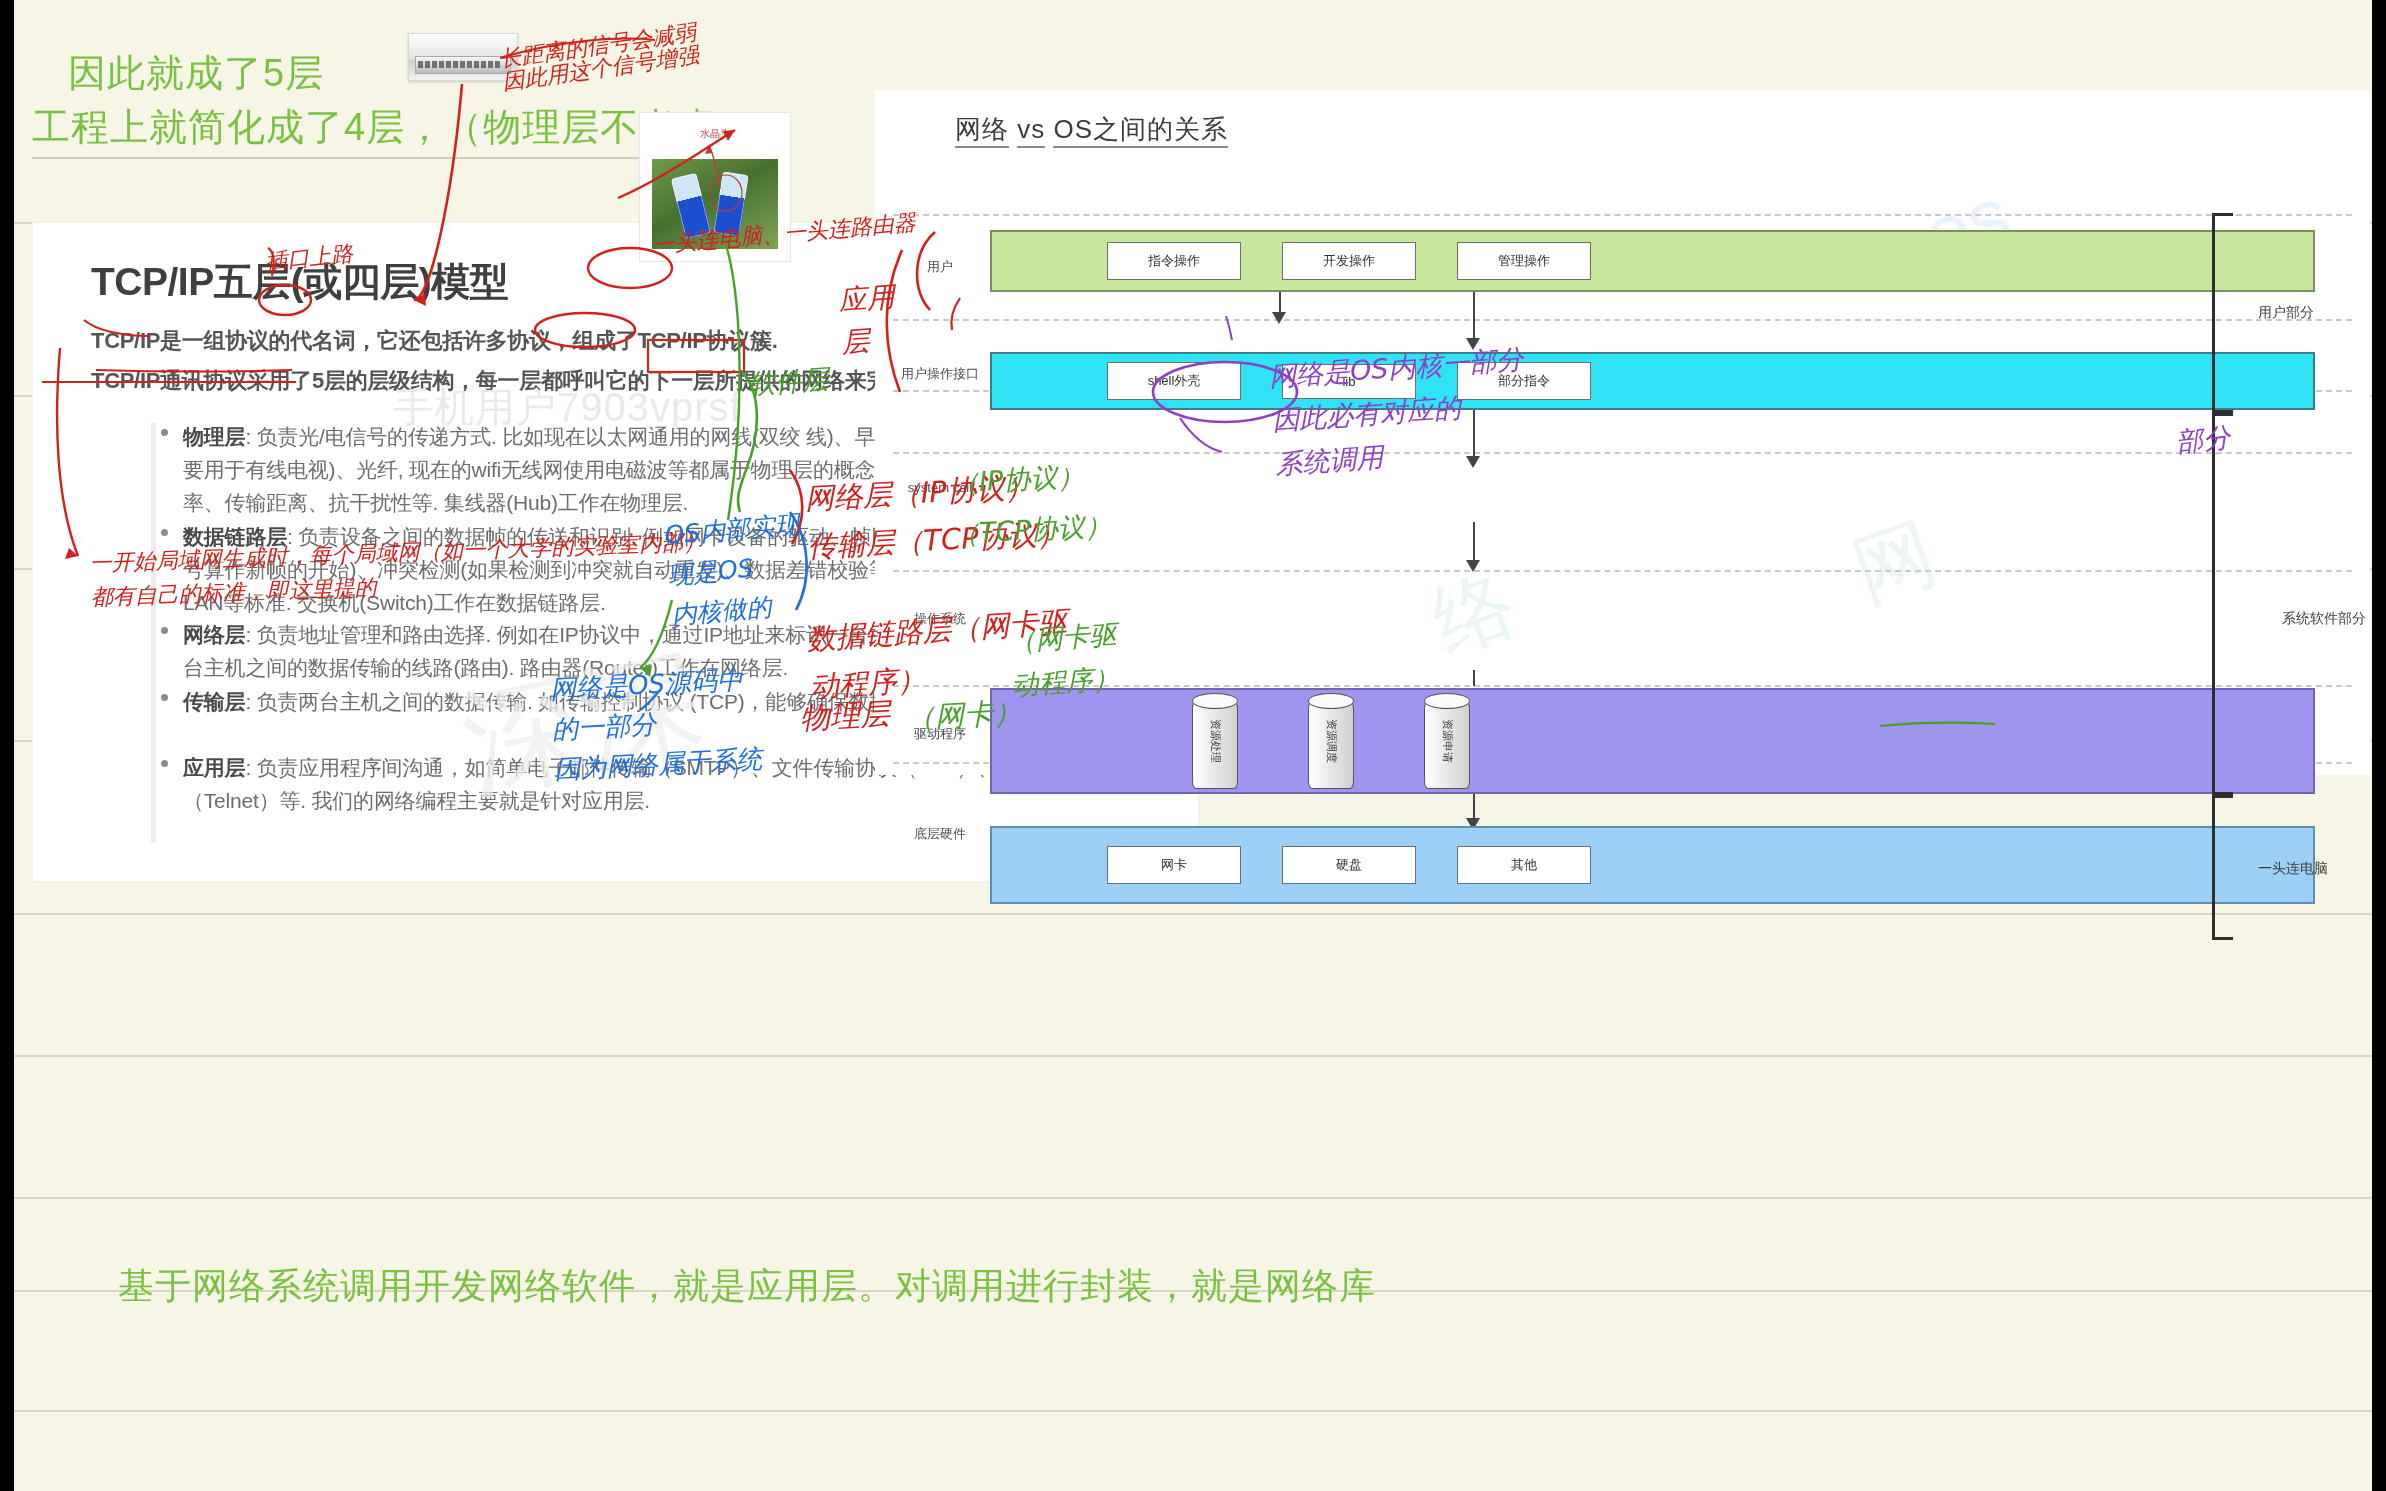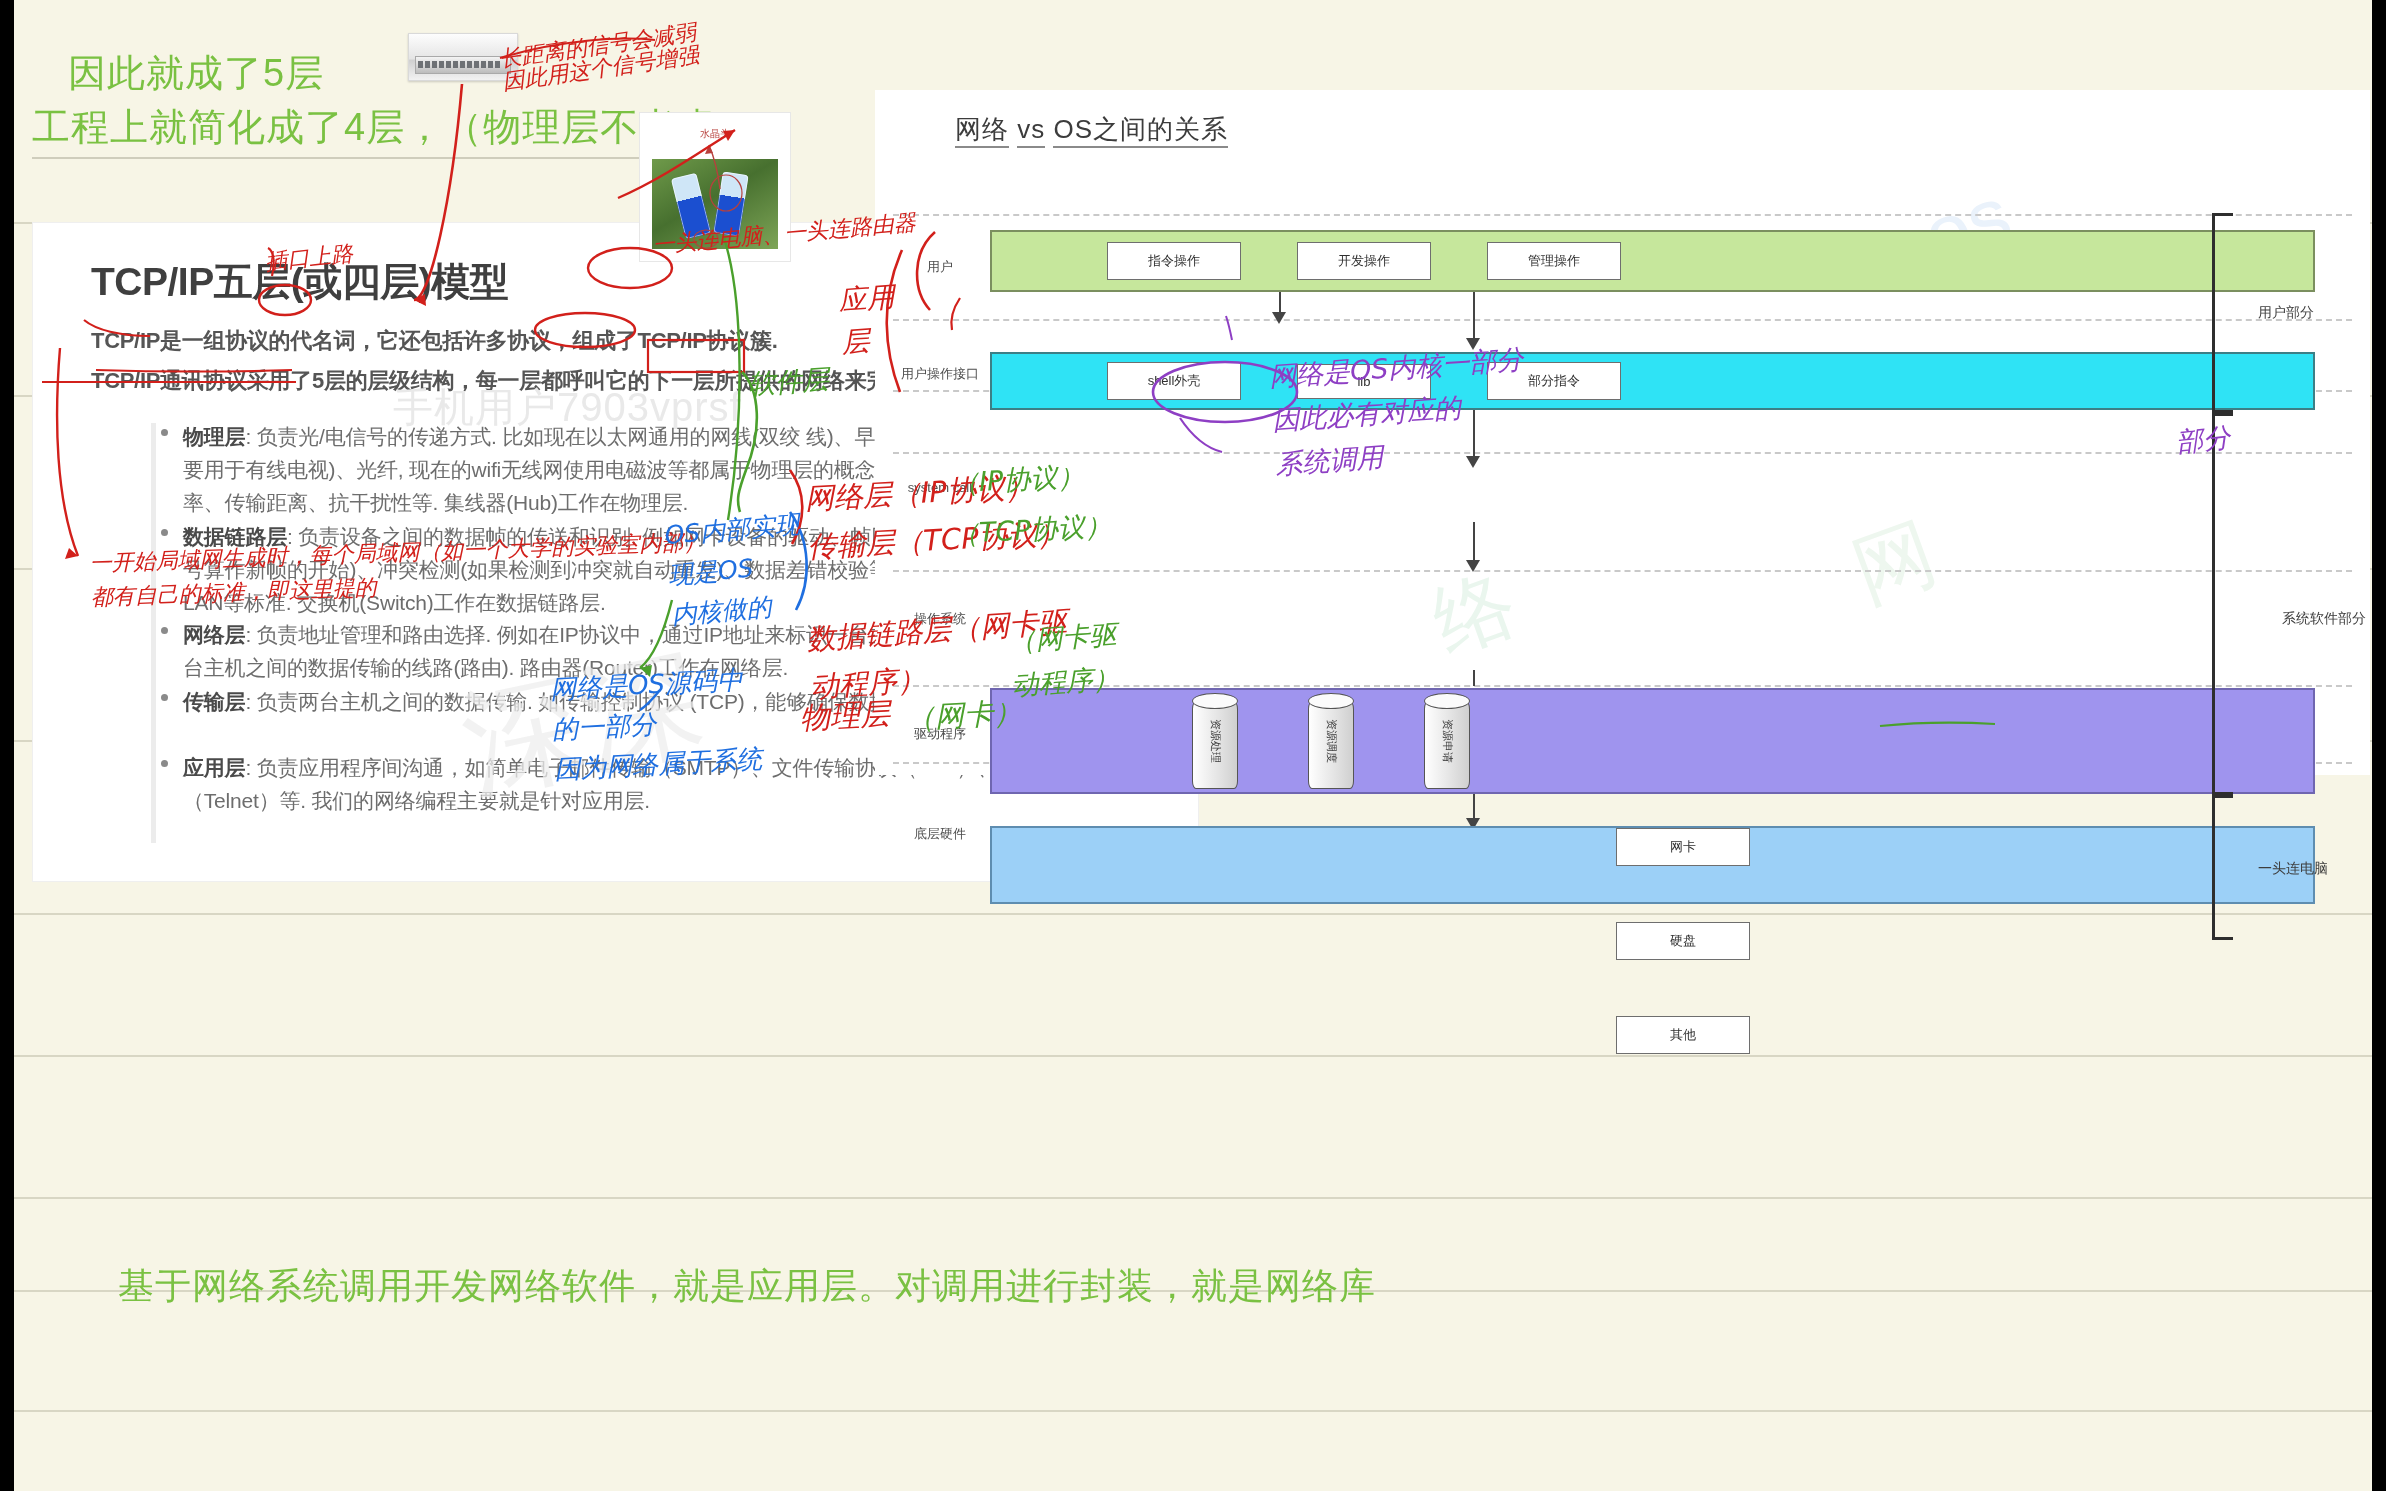--- a/index.html
+++ b/index.html
@@ -74,21 +74,21 @@
 
   
   #os-card{
     position:absolute;left:875px;top:90px;width:1495px;height:685px;background:#fff;
   }
   #os-title{position:absolute;left:80px;top:22px;font-size:26px;color:#3c3c3c;letter-spacing:1px;}
   #os-title .u{border-bottom:2px solid #8a8a8a;padding-bottom:2px;}
   .osrow{position:absolute;left:120px;width:1180px;}
   .osrow .rl{position:absolute;left:-105px;width:100px;text-align:center;font-size:13px;color:#4d4d4d;}
   .osband{position:absolute;left:115px;right:55px;border:2px solid #7a8a7a;display:flex;
-    align-items:center;justify-content:flex-start;gap:56px;padding-left:115px;box-sizing:border-box;}
+    align-items:center;justify-content:flex-start;gap:41px;padding-left:115px;box-sizing:border-box;}
   .osband .chip{background:#fff;border:1.5px solid #6e6e6e;font-size:13px;color:#303030;
     padding:9px 0;width:132px;text-align:center;}
   .divider{position:absolute;left:18px;right:18px;border-top:2px dashed #c9c9c9;}
   .vline{position:absolute;width:2px;background:#444;}
   .vtip{position:absolute;width:0;height:0;border-left:7px solid transparent;
     border-right:7px solid transparent;border-top:12px solid #444;}
   .cyl{position:relative;width:46px;height:96px;}
   .cyl .tube{position:absolute;inset:8px 0 0 0;border:1.5px solid #555;border-radius:4px/8px;
     background:linear-gradient(90deg,#ffffff,#e3e3e3 60%,#cfcfcf);}
   .cyl .top{position:absolute;left:0;top:0;width:46px;height:16px;border:1.5px solid #555;
@@ -272,21 +272,21 @@
       </div>
     <div class="cyl">
         <div class="tube"></div>
         <div class="top"></div>
         <span>资源申请</span>
       </div>
   </div>
   <div class="vline" style="left:598px;top:704px;height:26px;"></div>
   <div class="vtip" style="left:591px;top:728px;"></div>
 
-  <div class="osband" style="top:676px;height:78px;background:#9cd0f7;border-color:#5e8db0;padding-left:61px;margin-top:60px;flex-direction:column;">
+  <div class="osband" style="top:676px;height:78px;background:#9cd0f7;border-color:#5e8db0;padding-left:115px;margin-top:60px;">
     <div class="chip">网卡</div>
     <div class="chip">硬盘</div>
     <div class="chip">其他</div>
   </div>
 
   <div class="bracket" style="left:1337px;top:123px;height:200px;"></div>
   <div class="brlabel" style="left:1383px;top:214px;">用户部分</div>
   <div class="bracket" style="left:1337px;top:323px;height:382px;"></div>
   <div class="brlabel" style="left:1383px;top:520px;margin-left:24px;">系统软件部分</div>
   <div class="bracket" style="left:1337px;top:705px;height:145px;"></div>

